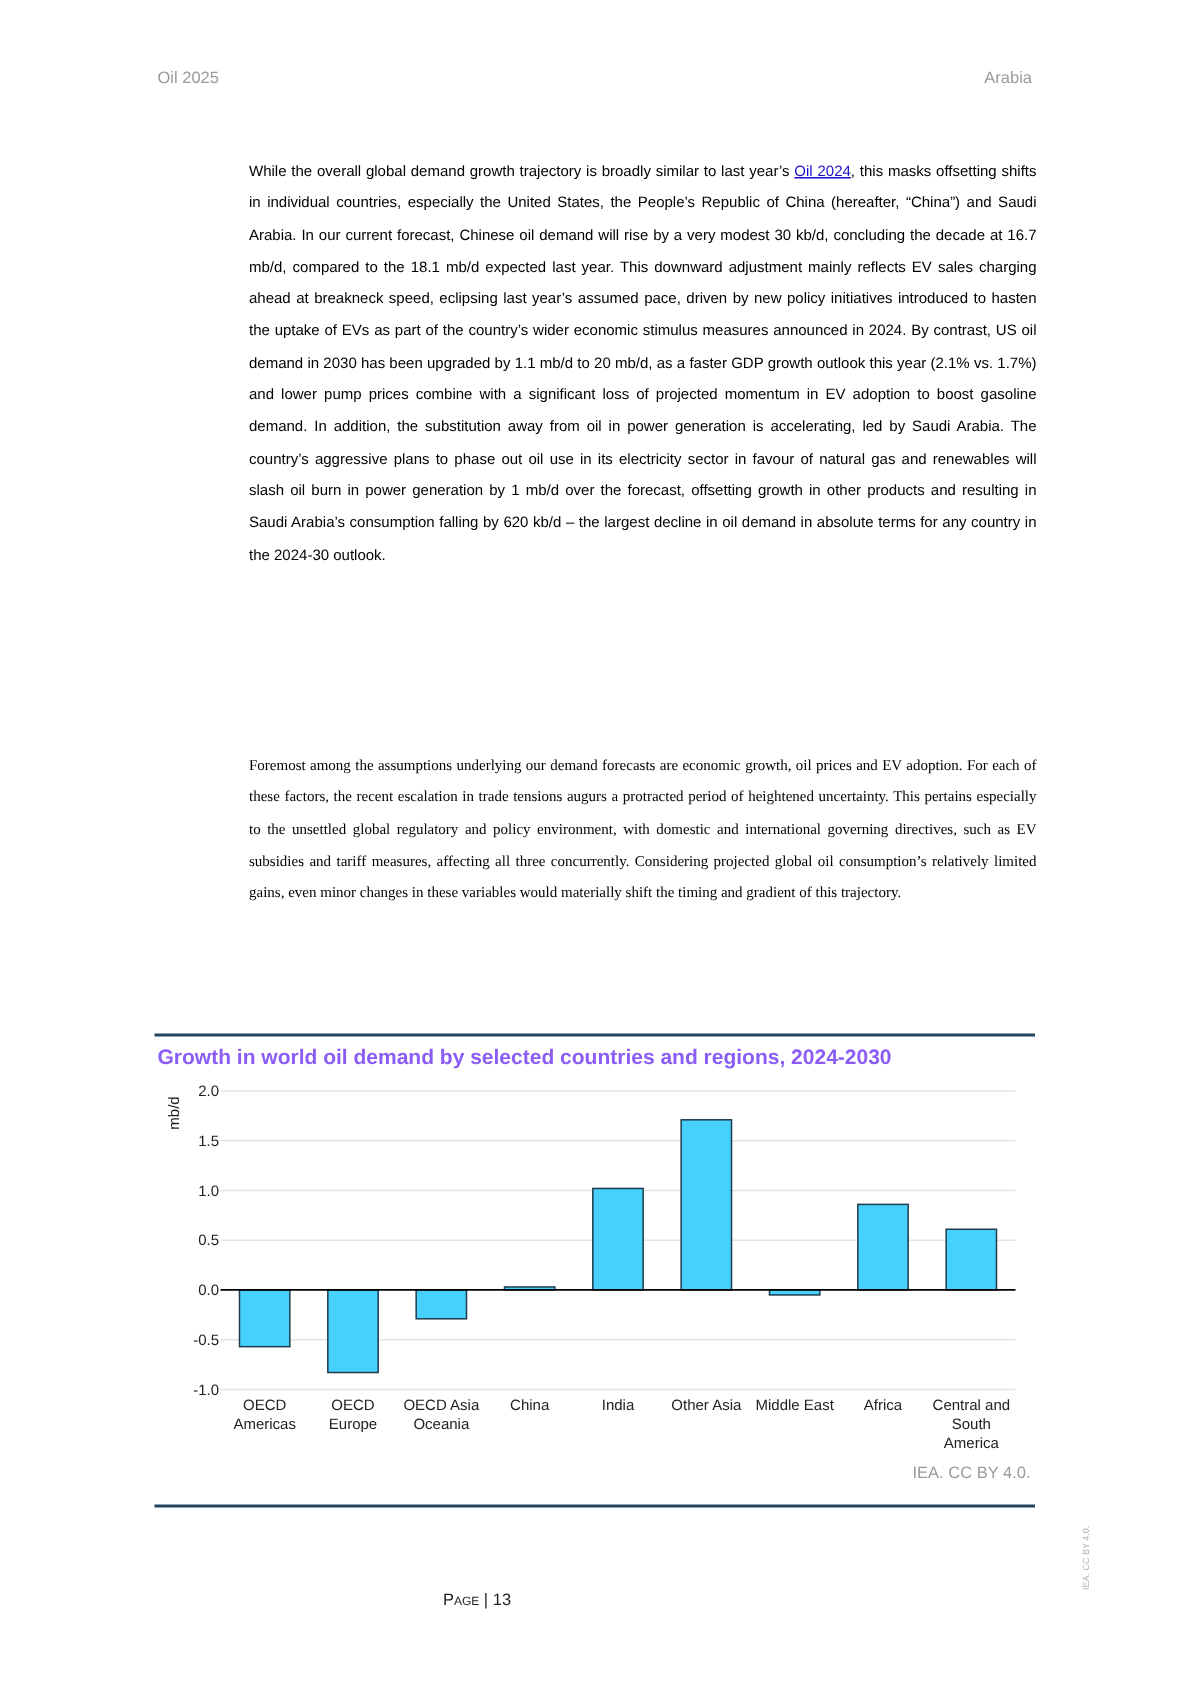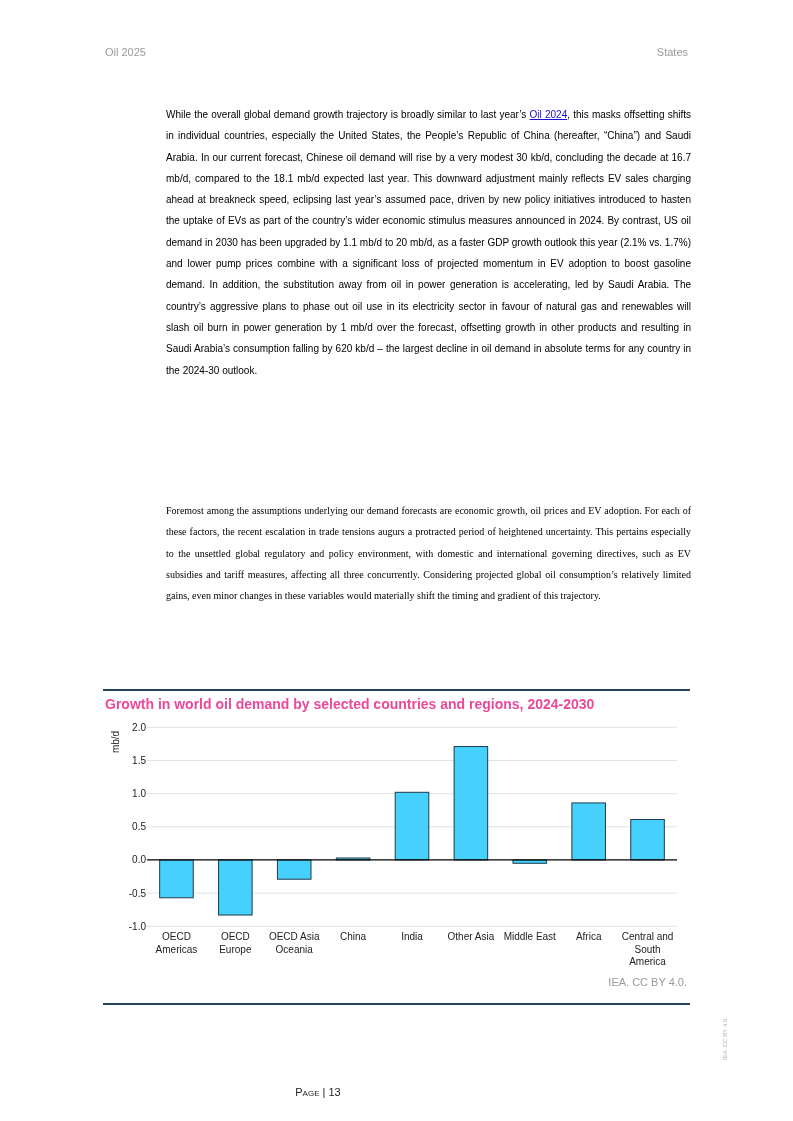--- a/index.html
+++ b/index.html
@@ -10,34 +10,34 @@
     .hdr-right { right: 105px; }
     .body-text { position: absolute; left: 166px; width: 525px; font-size: 10px;
                  line-height: 21.3px; text-align: justify; }
     .p1 { top: 104px; }
     .p2 { top: 500px; font-family: Liberation Serif, serif; }
     .body-text p { margin: 0; }
     .link { color: #1a0dcc; text-decoration: underline; cursor: pointer; }
     .rule { position: absolute; left: 103px; width: 587px; height: 1.5px; background: #23455f; }
     .rule-top { top: 689px; }
     .rule-bottom { top: 1003px; }
-    .chart-title { position: absolute; left: 105px; top: 696px; font-size: 14px; font-weight: bold; color: #ec4899; }
+    .chart-title { position: absolute; left: 105px; top: 696px; font-size: 14px; font-weight: bold; color: #8b5cf6; }
     #chart { position: absolute; left: 0; top: 0; width: 793px; height: 1121px; pointer-events: none; }
     #chart text { font-family: "Liberation Sans", sans-serif; }
     .credit { position: absolute; right: 106px; top: 976px; font-size: 11px; color: #9a9a9a; }
-    .page-num { position: absolute; top: 1086px; left: 0; width: 636px; text-align: center; font-size: 11px; color: #222; }
+    .page-num { position: absolute; top: 1061px; left: 0; width: 636px; text-align: center; font-size: 11px; color: #222; }
     .page-num .sc { font-size: 11px; }
     .side-credit { position: absolute; left: 722px; top: 1060px; transform: rotate(-90deg); transform-origin: left top;
                    font-size: 6px; color: #b0b0b0; white-space: nowrap; }
   </style>
 </head>
 <body>
 
 <div class="hdr hdr-left">Oil 2025</div>
-<div class="hdr hdr-right">States</div>
+<div class="hdr hdr-right">Arabia</div>
 
 <div class="body-text p1">
   <p><span>While the overall global demand growth trajectory is broadly similar to last year’s </span><span class="link">Oil 2024</span><span>, this masks offsetting shifts in individual countries, especially the United States, the People’s Republic of China (hereafter, “China”) and Saudi Arabia. In our current forecast, Chinese oil demand will rise by a very modest 30 kb/d, concluding the decade at 16.7 mb/d, compared to the 18.1 mb/d expected last year. This downward adjustment mainly reflects EV sales charging ahead at breakneck speed, eclipsing last year’s assumed pace, driven by new policy initiatives introduced to hasten the uptake of EVs as part of the country’s wider economic stimulus measures announced in 2024. By contrast, US oil demand in 2030 has been upgraded by 1.1 mb/d to 20 mb/d, as a faster GDP growth outlook this year (2.1% vs. 1.7%) and lower pump prices combine with a significant loss of projected momentum in EV adoption to boost gasoline demand. In addition, the substitution away from oil in power generation is accelerating, led by Saudi Arabia. The country’s aggressive plans to phase out oil use in its electricity sector in favour of natural gas and renewables will slash oil burn in power generation by 1 mb/d over the forecast, offsetting growth in other products and resulting in Saudi Arabia’s consumption falling by 620 kb/d – the largest decline in oil demand in absolute terms for any country in the 2024-30 outlook.</span></p>
 </div>
 
 <div class="body-text p2">
   <p>Foremost among the assumptions underlying our demand forecasts are economic growth, oil prices and EV adoption. For each of these factors, the recent escalation in trade tensions augurs a protracted period of heightened uncertainty. This pertains especially to the unsettled global regulatory and policy environment, with domestic and international governing directives, such as EV subsidies and tariff measures, affecting all three concurrently. Considering projected global oil consumption’s relatively limited gains, even minor changes in these variables would materially shift the timing and gradient of this trajectory.</p>
 </div>
 
 <div class="rule rule-top"></div>

